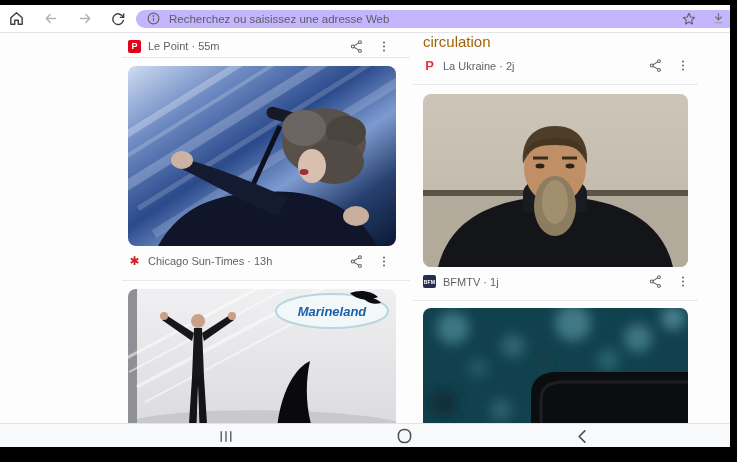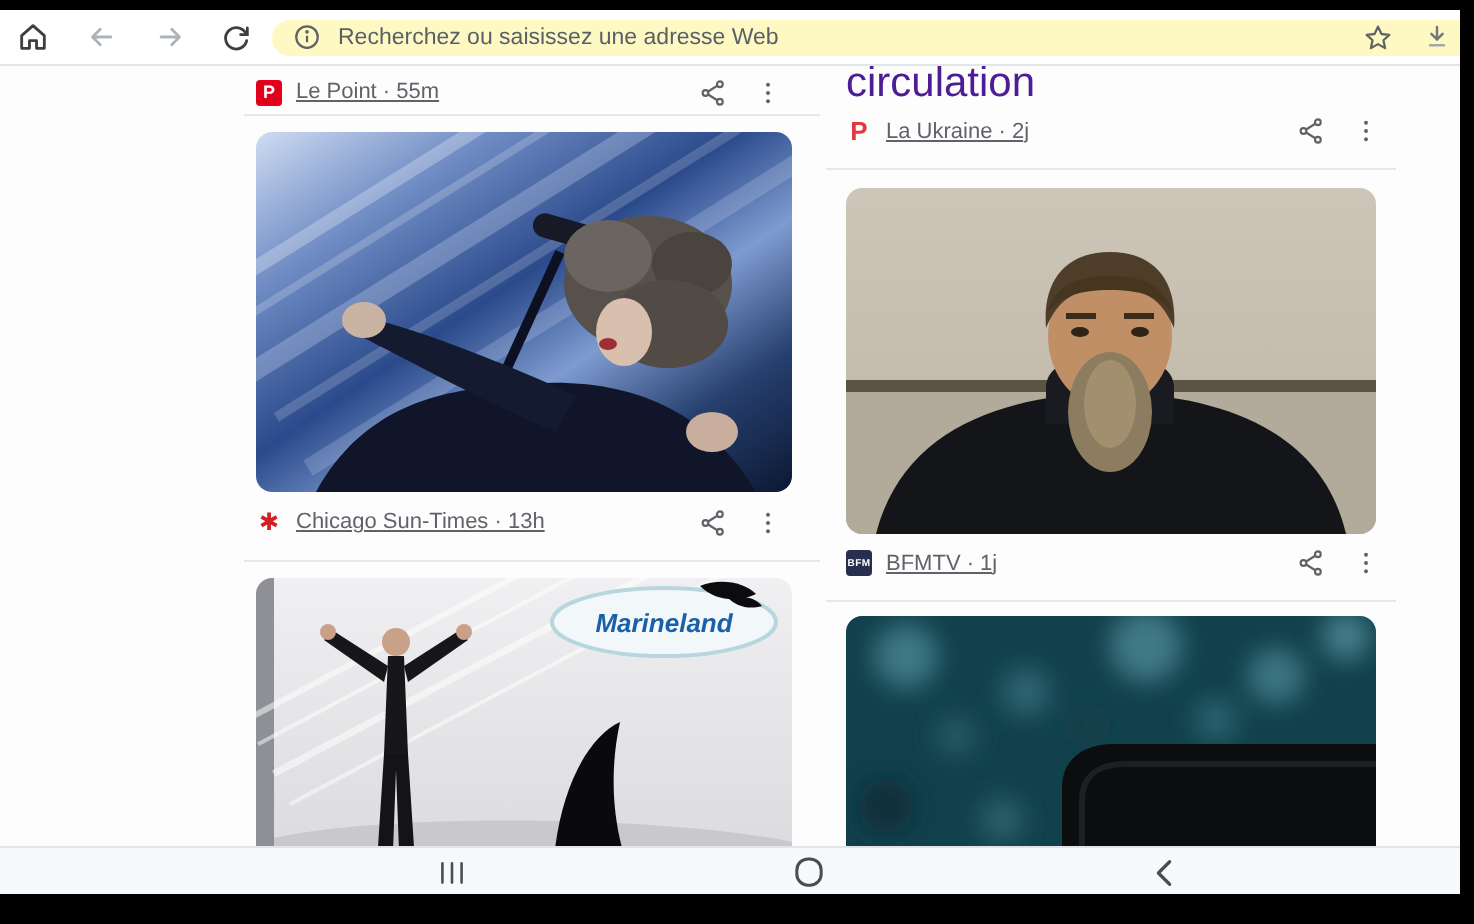--- a/index.html
+++ b/index.html
@@ -13,49 +13,49 @@
   .edge-bottom { position:absolute; left:0; top:447px; width:737px; height:15px; background:#000; z-index:50; }
 
   
   .toolbar { position:absolute; left:0; top:5px; width:737px; height:28px; background:#fff;
              border-bottom:1px solid #e3e5e8; display:flex; align-items:center; z-index:40; }
   .tb-icon { width:18px; height:18px; display:flex; align-items:center; justify-content:center; flex:0 0 auto; }
   .tb-home    { margin-left:7px; }
   .tb-back    { margin-left:16px; }
   .tb-forward { margin-left:17px; }
   .tb-refresh { margin-left:15px; }
-  .omnibox { margin-left:9px; width:614px; height:18px; background:#fef9c3; border-radius:12px;
+  .omnibox { margin-left:9px; width:614px; height:18px; background:#c4b5fd; border-radius:12px;
              display:flex; align-items:center; padding:0 10px; }
   .omni-text { margin-left:8px; font-size:11.5px; color:#5a6065; flex:1 1 auto; white-space:nowrap; overflow:hidden; }
   .omni-star, .omni-dl { flex:0 0 auto; width:18px; height:18px; display:flex; align-items:center; justify-content:center; }
   .omni-star { margin-right:11px; }
 
   
   .content { position:absolute; left:0; top:33px; width:730px; height:390px; overflow:hidden; background:#fdfdfe; }
   .col { position:absolute; top:0; }
   .col-left  { left:122px; width:288px; }
   .col-right { left:413px; width:285px; }
   .col-left  .pad  { padding-left:6px;  padding-right:17px; }
   .col-right .pad  { padding-left:10px; padding-right:6px; }
 
   .source-row { height:22px; display:flex; align-items:center; }
-  .src-label { font-size:11px; color:#5f6368; margin-left:7px; white-space:nowrap;text-decoration:underline; }
+  .src-label { font-size:11px; color:#5f6368; margin-left:7px; white-space:nowrap; }
   .spacer { flex:1 1 auto; }
   .act-icon { width:18px; height:16px; display:flex; align-items:center; justify-content:center; }
   .act-icon + .act-icon { margin-left:10px; }
 
   .fav { width:13px; height:13px; display:flex; align-items:center; justify-content:center; flex:0 0 auto; }
   .fav-lepoint { background:#e2001a; border-radius:2px; color:#fff; font-size:9px; font-weight:bold; }
   .fav-suntimes { color:#d21f26; font-size:12px; }
   .fav-laprovence { color:#e2383f; font-size:13px; font-weight:bold; }
   .fav-bfmtv { background:#272e4e; border-radius:2px; color:#fff; font-size:5px; font-weight:bold; letter-spacing:.2px; }
 
   .divider { height:1px; background:#e6e8ea; }
 
-  .headline { font-size:21px; line-height:18.5px; color:#4c1d95; font-weight:400; }
+  .headline { font-size:15px; line-height:18.5px; color:#a16207; font-weight:400; }
   .hl-pad-l { padding-left:6px; padding-right:8px; }
   .hl-pad-r { padding-left:10px; padding-right:2px; }
 
   .img-card { border-radius:8px; overflow:hidden; line-height:0; }
   .img-card svg { display:block; }
   .card-img-left  { margin-left:6px;  width:268px; }
   .card-img-right { margin-left:10px; width:265px; }
 
   .mt2{margin-top:2px;} .mt3{margin-top:3px;} .mt4{margin-top:4px;} .mt7{margin-top:7px;} .mt8{margin-top:8px;} .mt9{margin-top:9px;}
 

